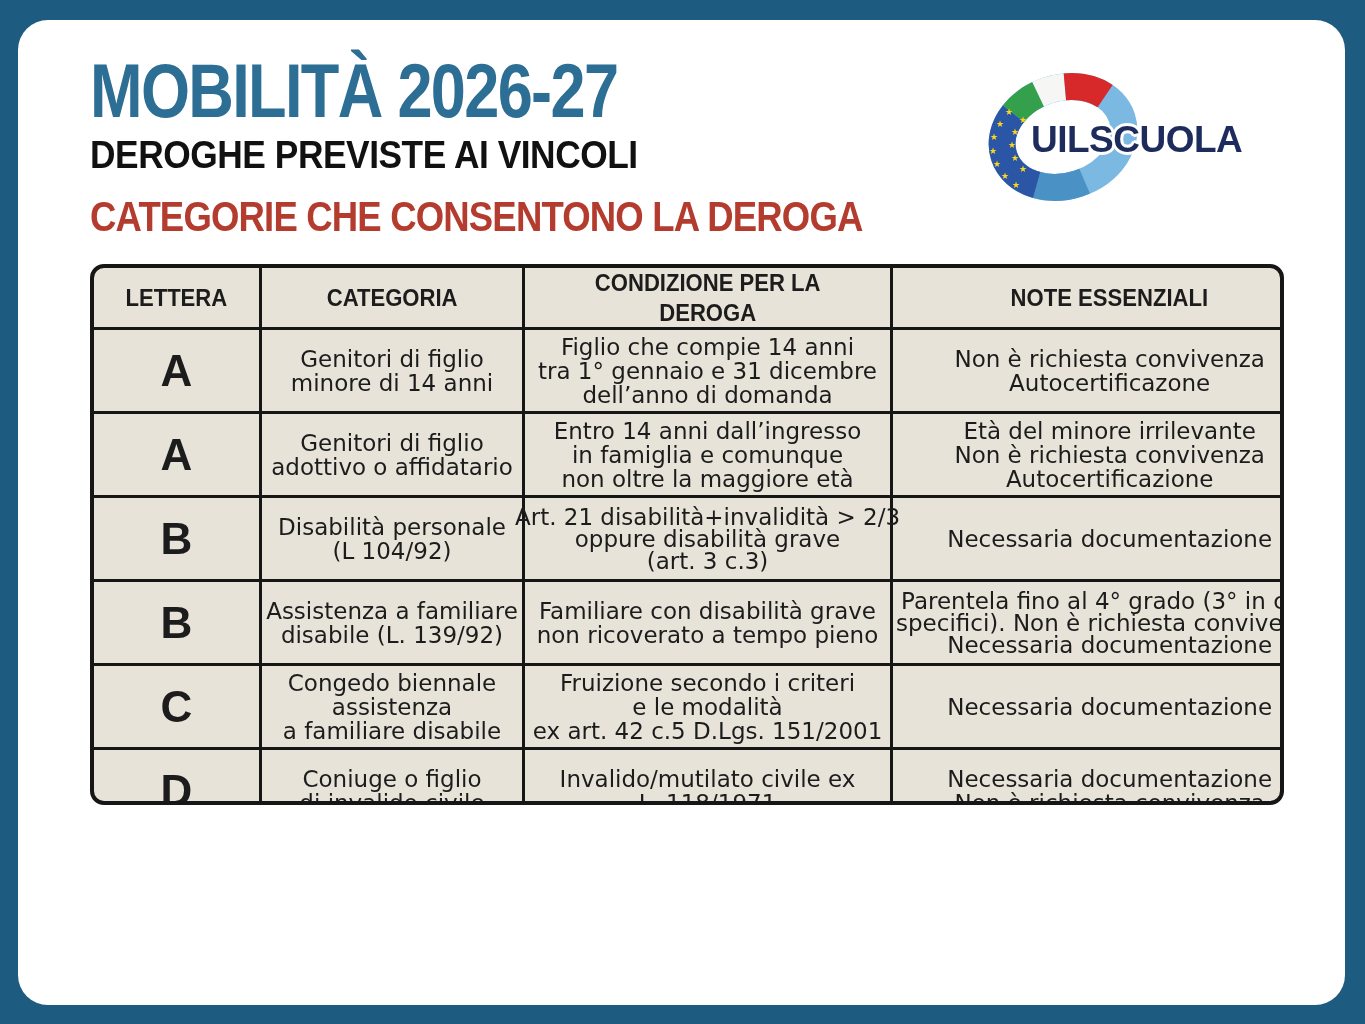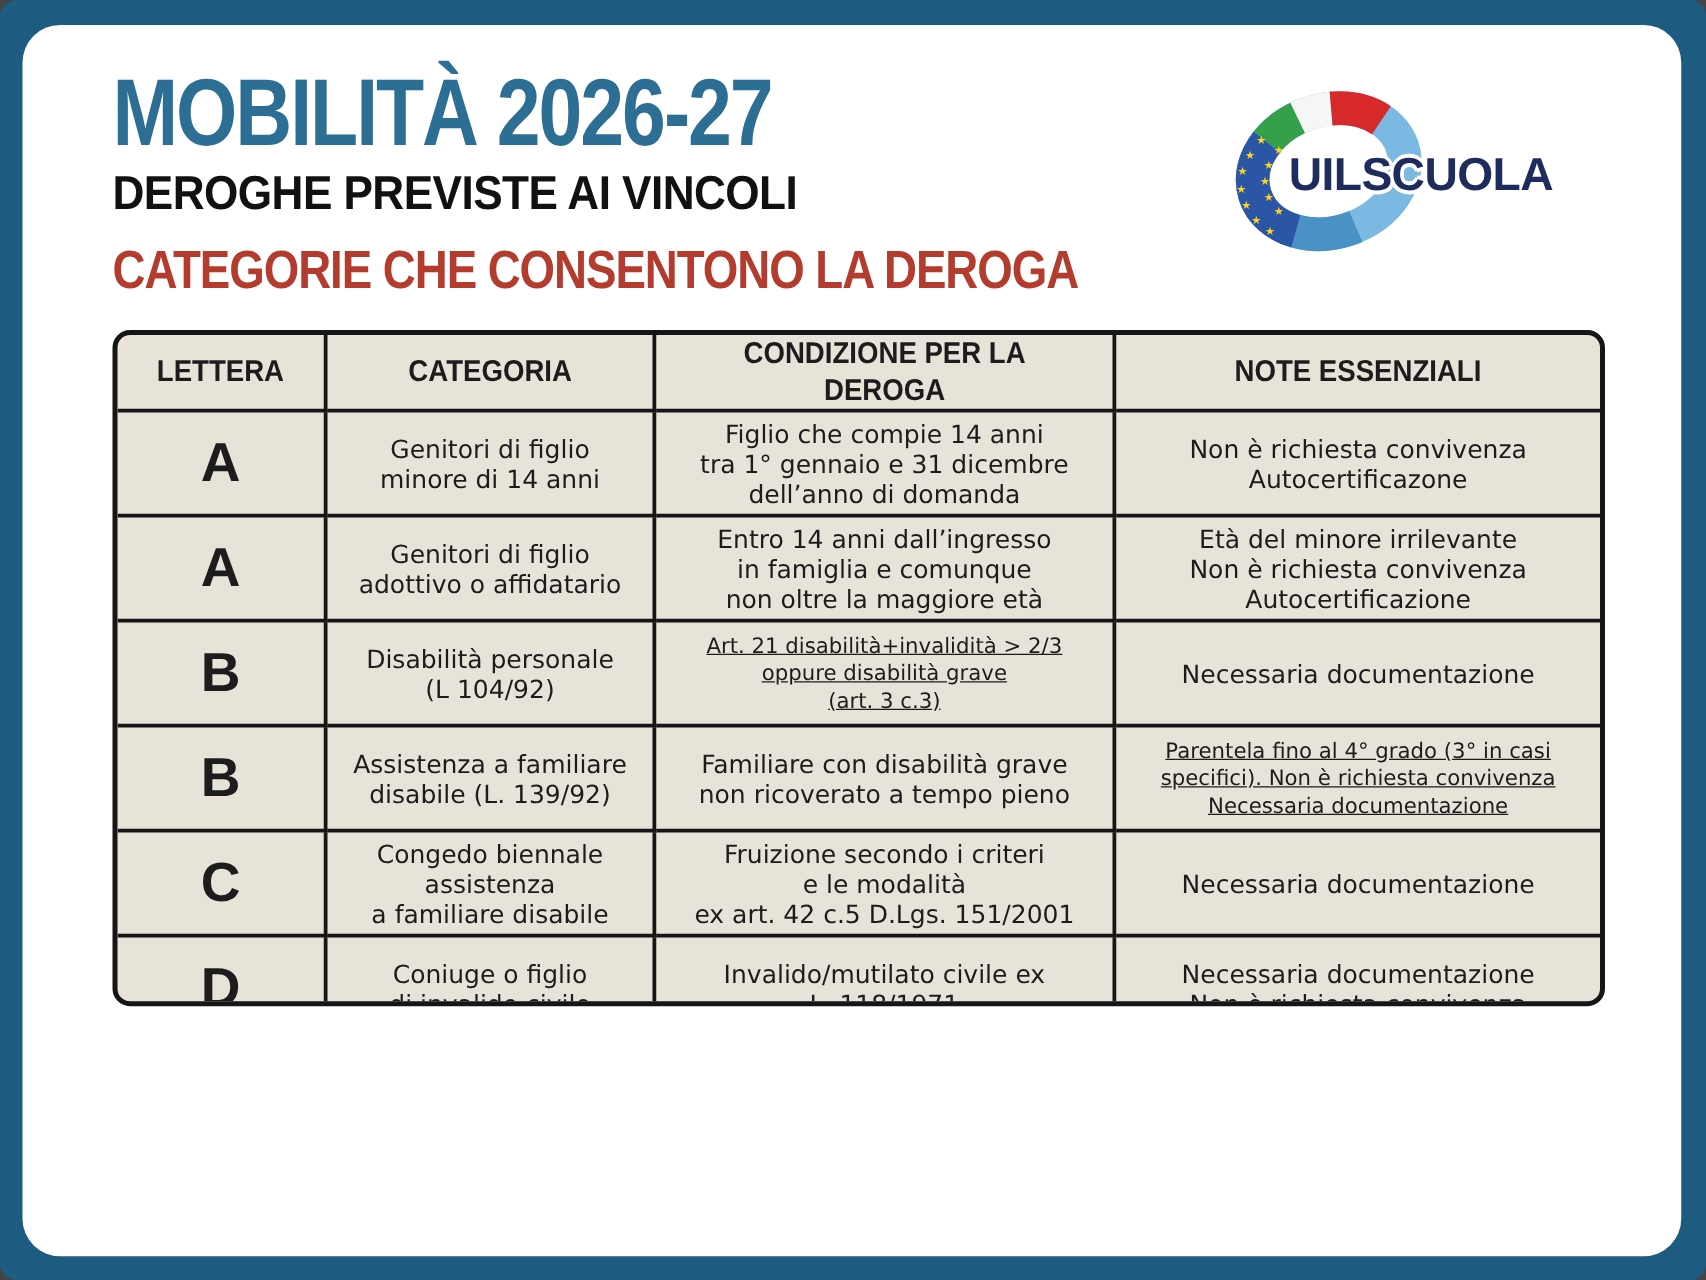--- a/index.html
+++ b/index.html
@@ -1,20 +1,19 @@
 <!DOCTYPE html>
 <html><head>
 <meta charset="utf-8">
 <style>
   html,body{margin:0;padding:0;background:#444;}
   .canvas{
     position:relative;width:1365px;height:1024px;
     background:#1e5b80;overflow:hidden;
     font-family:"DejaVu Sans",sans-serif;
-    border-radius:13px;
   }
   .sheet{
     position:absolute;left:18px;top:20px;right:20px;bottom:19px;
     background:#ffffff;border-radius:30px;
   }
   
   .title{
     position:absolute;left:90px;top:52px;
     font-family:"Liberation Sans",sans-serif;font-weight:bold;
     font-size:76px;line-height:78px;color:#2c6e94;
@@ -60,22 +59,22 @@
     border-right:3px solid #161616;border-bottom:3px solid #161616;
     display:flex;align-items:center;justify-content:center;
     text-align:center;white-space:pre;
     color:#1c1c1c;padding:2px 3px;
   }
   .cell:nth-child(4n){border-right:none;text-align:center;}
   .cell:nth-child(n+25){border-bottom:none;}
   .hdr{font-family:"Liberation Sans",sans-serif;font-weight:bold;font-size:24px;line-height:30px;}
   .hdr span{display:inline-block;transform:scaleX(0.92);white-space:pre;}
   .letter{font-family:"Liberation Sans",sans-serif;font-weight:bold;font-size:44px;}
-  .body{font-size:20px;line-height:24px;}
-  .fs17{font-size:17px;line-height:22px;text-decoration:underline;}
+  .body{font-size:23px;line-height:24px;}
+  .fs17{font-size:23px;line-height:22px;}
 </style>
 </head>
 <body>
 
 <div class="canvas">
   <div class="sheet"></div>
 
   <div class="title">MOBILITÀ 2026-27</div>
   <div class="subtitle">DEROGHE PREVISTE AI VINCOLI</div>
   <div class="section-heading">CATEGORIE CHE CONSENTONO LA DEROGA</div>

